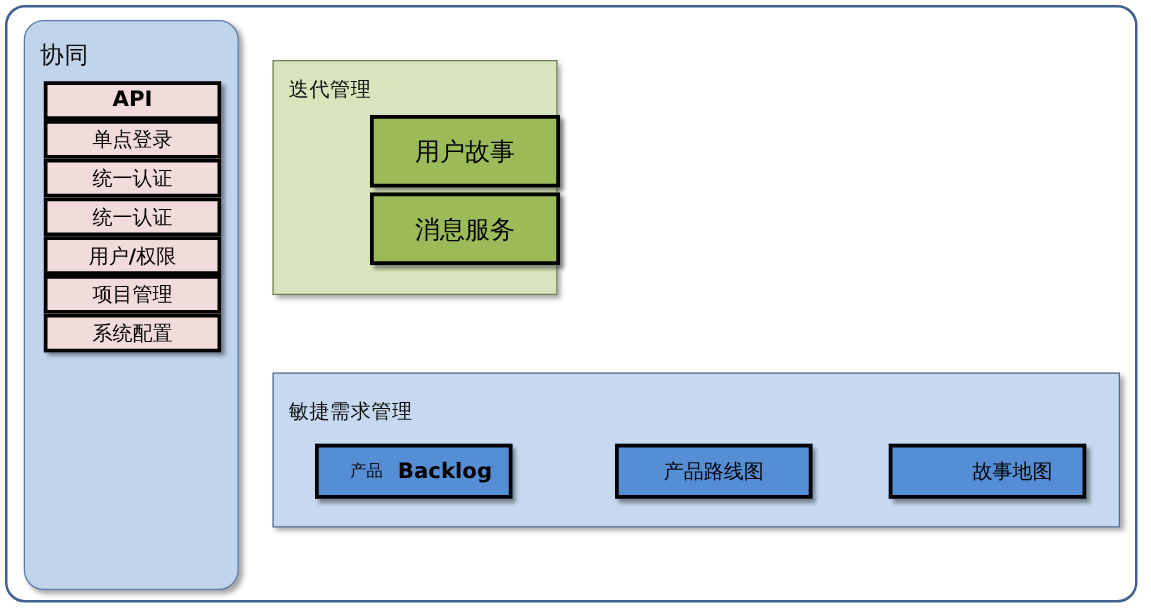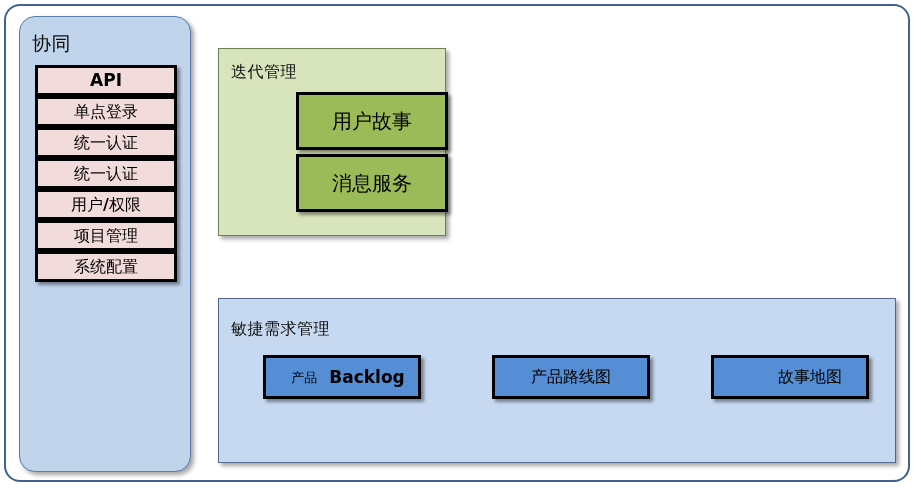--- a/index.html
+++ b/index.html
@@ -145,37 +145,37 @@
   .node-purple.p1 { left: 24px;  top: 43px; }
   .node-purple.p2 { left: 227px; top: 43px; }
   .node-purple.p3 { left: 24px;  top: 117px; }
   .node-purple.p4 { left: 227px; top: 117px; }
 
   
   .agile {
     left: 218px;
     top: 298px;
     width: 678px;
-    height: 165px;
+    height: 124px;
     background: #c6d9f0;
     border-color: #53698c;
   }
   .agile .panel-title {
     top: 20px;
     font-size: 16px;
   }
   .node-blue {
     position: absolute;
     background: #558ed5;
     width: 158px;
     height: 44px;
     font-size: 16px;
     top: 56px;
   }
-  .node-blue.b1 { left: 44px; padding-left: 12px; }
+  .node-blue.b1 { left: 33px; padding-left: 12px; }
   .node-blue.b2 { left: 273px; }
   .node-blue.b3 { left: 492px; padding-left: 40px; }
 
   
   .mix-cjk {
     font-family: "DejaVu Serif", "Liberation Serif", serif;
     font-size: 13px;
   }
   .mix-latin {
     font-family: "DejaVu Sans", "Liberation Sans", sans-serif;

